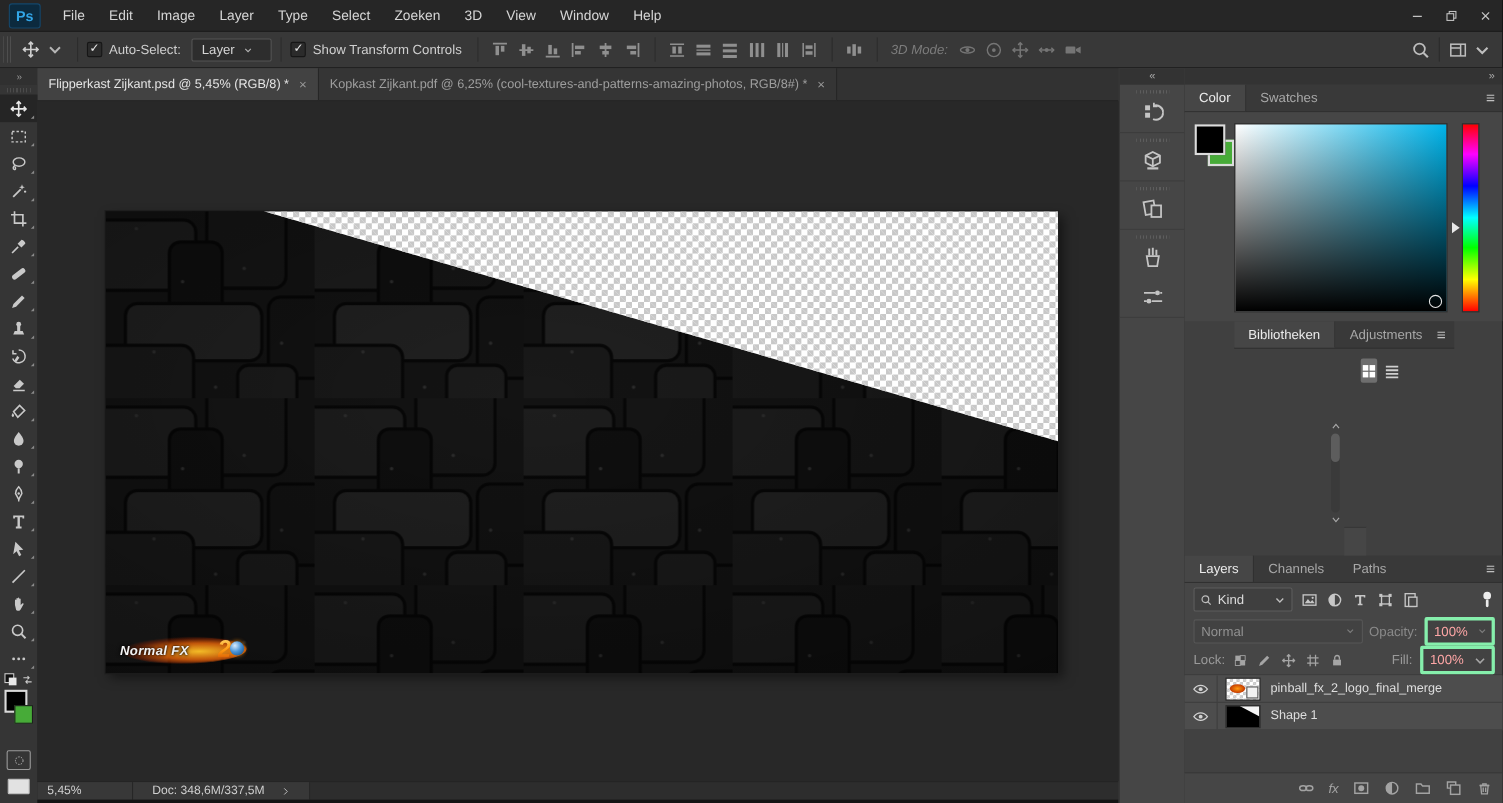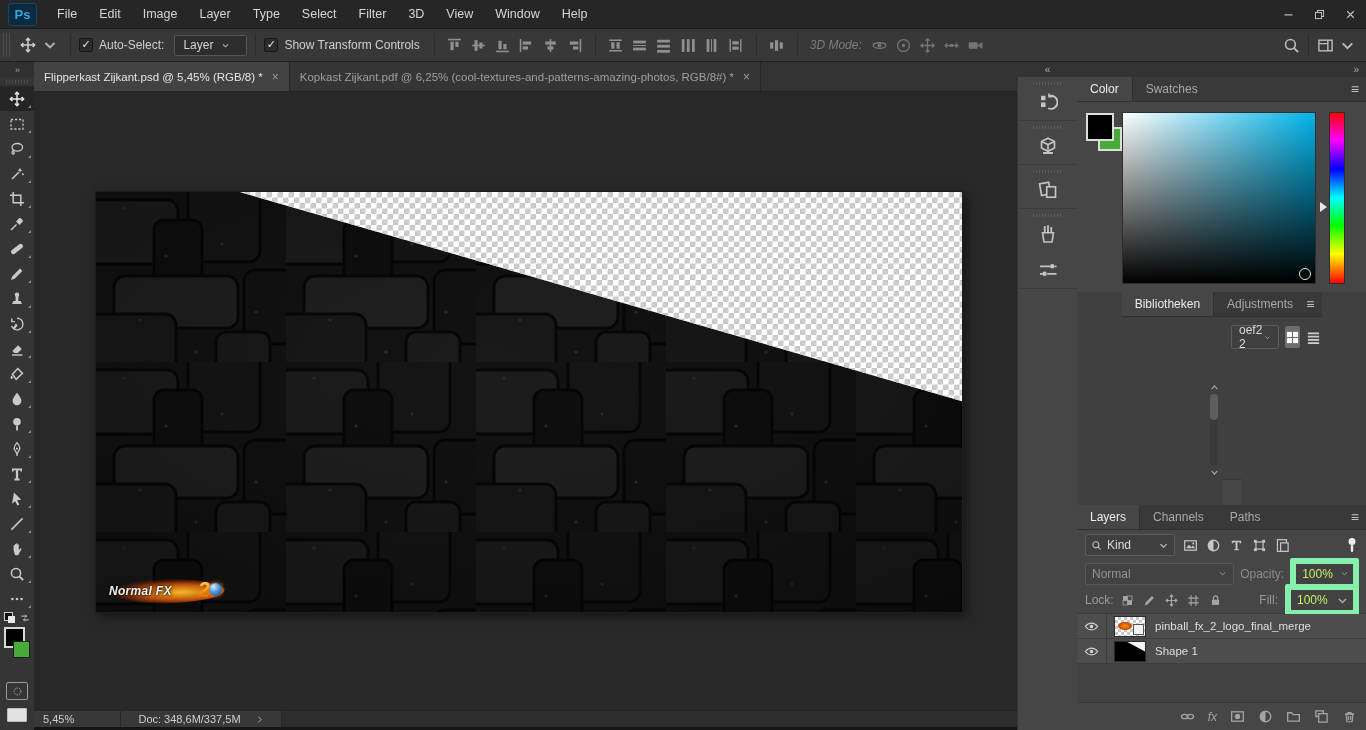--- a/index.html
+++ b/index.html
@@ -171,22 +171,22 @@
                display:flex;align-items:center;padding:0 5px;gap:5px;color:#dadada;}
   .kind-select .icon{width:11px;height:11px;color:#bdbdbd;}
   .kind-select .caret{margin-left:auto;}
   .filter-btn{width:23px;height:20px;display:flex;align-items:center;justify-content:center;color:#c6c6c6;}
   .filter-btn .icon{width:15px;height:15px;}
   .filter-pin{margin-left:auto;color:#ededed;width:14px;height:18px;}
   .lp-blend{height:27px;gap:6px;color:#8a8a8a;}
   .blend-select{width:150px;height:20px;background:#424242;border:1px solid #565656;border-radius:2px;
                 display:flex;align-items:center;padding:0 6px;color:#919191;}
   .blend-select .caret,.val-box .caret{margin-left:auto;color:#7e7e7e;}
-  .val-box{width:52px;height:20px;background:#424242;border:6px solid #86efac;border-radius:2px;
-           display:flex;align-items:center;padding:0 4px 0 6px;color:#bef264;}
+  .val-box{width:52px;height:20px;background:#424242;border:3px solid #86efac;border-radius:2px;
+           display:flex;align-items:center;padding:0 4px 0 6px;color:#fca5a5;}
   .lp-lock{height:26px;gap:7px;color:#9a9a9a;border-bottom:1px solid #3a3a3a;}
   .lp-lock .icon{width:13px;height:13px;color:#a5a5a5;}
   .lp-lock .lbl-fill{margin-left:auto;}
   .layer-rows{background:#4d4d4d;}
   .layer-row{height:24px;display:flex;align-items:center;border-bottom:1px solid #3e3e3e;background:#4d4d4d;}
   .eye-cell{width:29px;height:100%;border-right:1px solid #3e3e3e;display:flex;align-items:center;justify-content:center;color:#d2d2d2;}
   .eye-cell .icon{width:15px;height:15px;}
   .layer-thumb{width:30px;height:19px;margin:0 9px 0 7px;border:1px solid #2c2c2c;position:relative;overflow:hidden;flex:none;}
   .thumb-mini{position:absolute;inset:0;}
   .layer-name{font-size:11.5px;color:#dedede;white-space:nowrap;overflow:hidden;}
@@ -203,21 +203,21 @@
 
   <div class="menubar">
     <div class="ps-logo">Ps</div>
     <nav id="menu" style="display:flex;">
         <span class="menu-item">File</span>
         <span class="menu-item">Edit</span>
         <span class="menu-item">Image</span>
         <span class="menu-item">Layer</span>
         <span class="menu-item">Type</span>
         <span class="menu-item">Select</span>
-        <span class="menu-item">Filter</span>
+        <span class="menu-item">Zoeken</span>
         <span class="menu-item">3D</span>
         <span class="menu-item">View</span>
         <span class="menu-item">Window</span>
         <span class="menu-item">Help</span>
       </nav>
     <div class="win-controls">
       <div class="win-btn">
           <span class="icon">
             <svg viewBox="0 0 16 16">
               <path d="M3 8.5h10" stroke="currentColor" stroke-width="1.4" fill="none"></path>
@@ -728,28 +728,20 @@
       </section>
 
       <section class="panel libraries-panel">
         <div class="panel-header">
           <div class="panel-tab active">Bibliotheken</div>
           <div class="panel-tab">Adjustments</div>
           <span class="panel-menu">≡</span>
         </div>
         <div class="panel-body">
           <div class="lib-row1">
-            <div class="lib-select">
-              <span>oef2 2</span>
-              <span class="icon caret" id="caret4">
-                  <svg viewBox="0 0 16 16">
-                    <path d="M3.5 6l4.5 4.5L12.5 6" stroke="currentColor" fill="none" stroke-width="1.8"></path>
-                  </svg>
-                </span>
-            </div>
             <div class="viewbtn active">
                 <span class="icon">
                   <svg viewBox="0 0 16 16">
                     <rect x="2" y="2" width="5.4" height="5.4" fill="currentColor"></rect>
                     <rect x="8.6" y="2" width="5.4" height="5.4" fill="currentColor"></rect>
                     <rect x="2" y="8.6" width="5.4" height="5.4" fill="currentColor"></rect>
                     <rect x="8.6" y="8.6" width="5.4" height="5.4" fill="currentColor"></rect>
                   </svg>
                 </span>
               </div>

